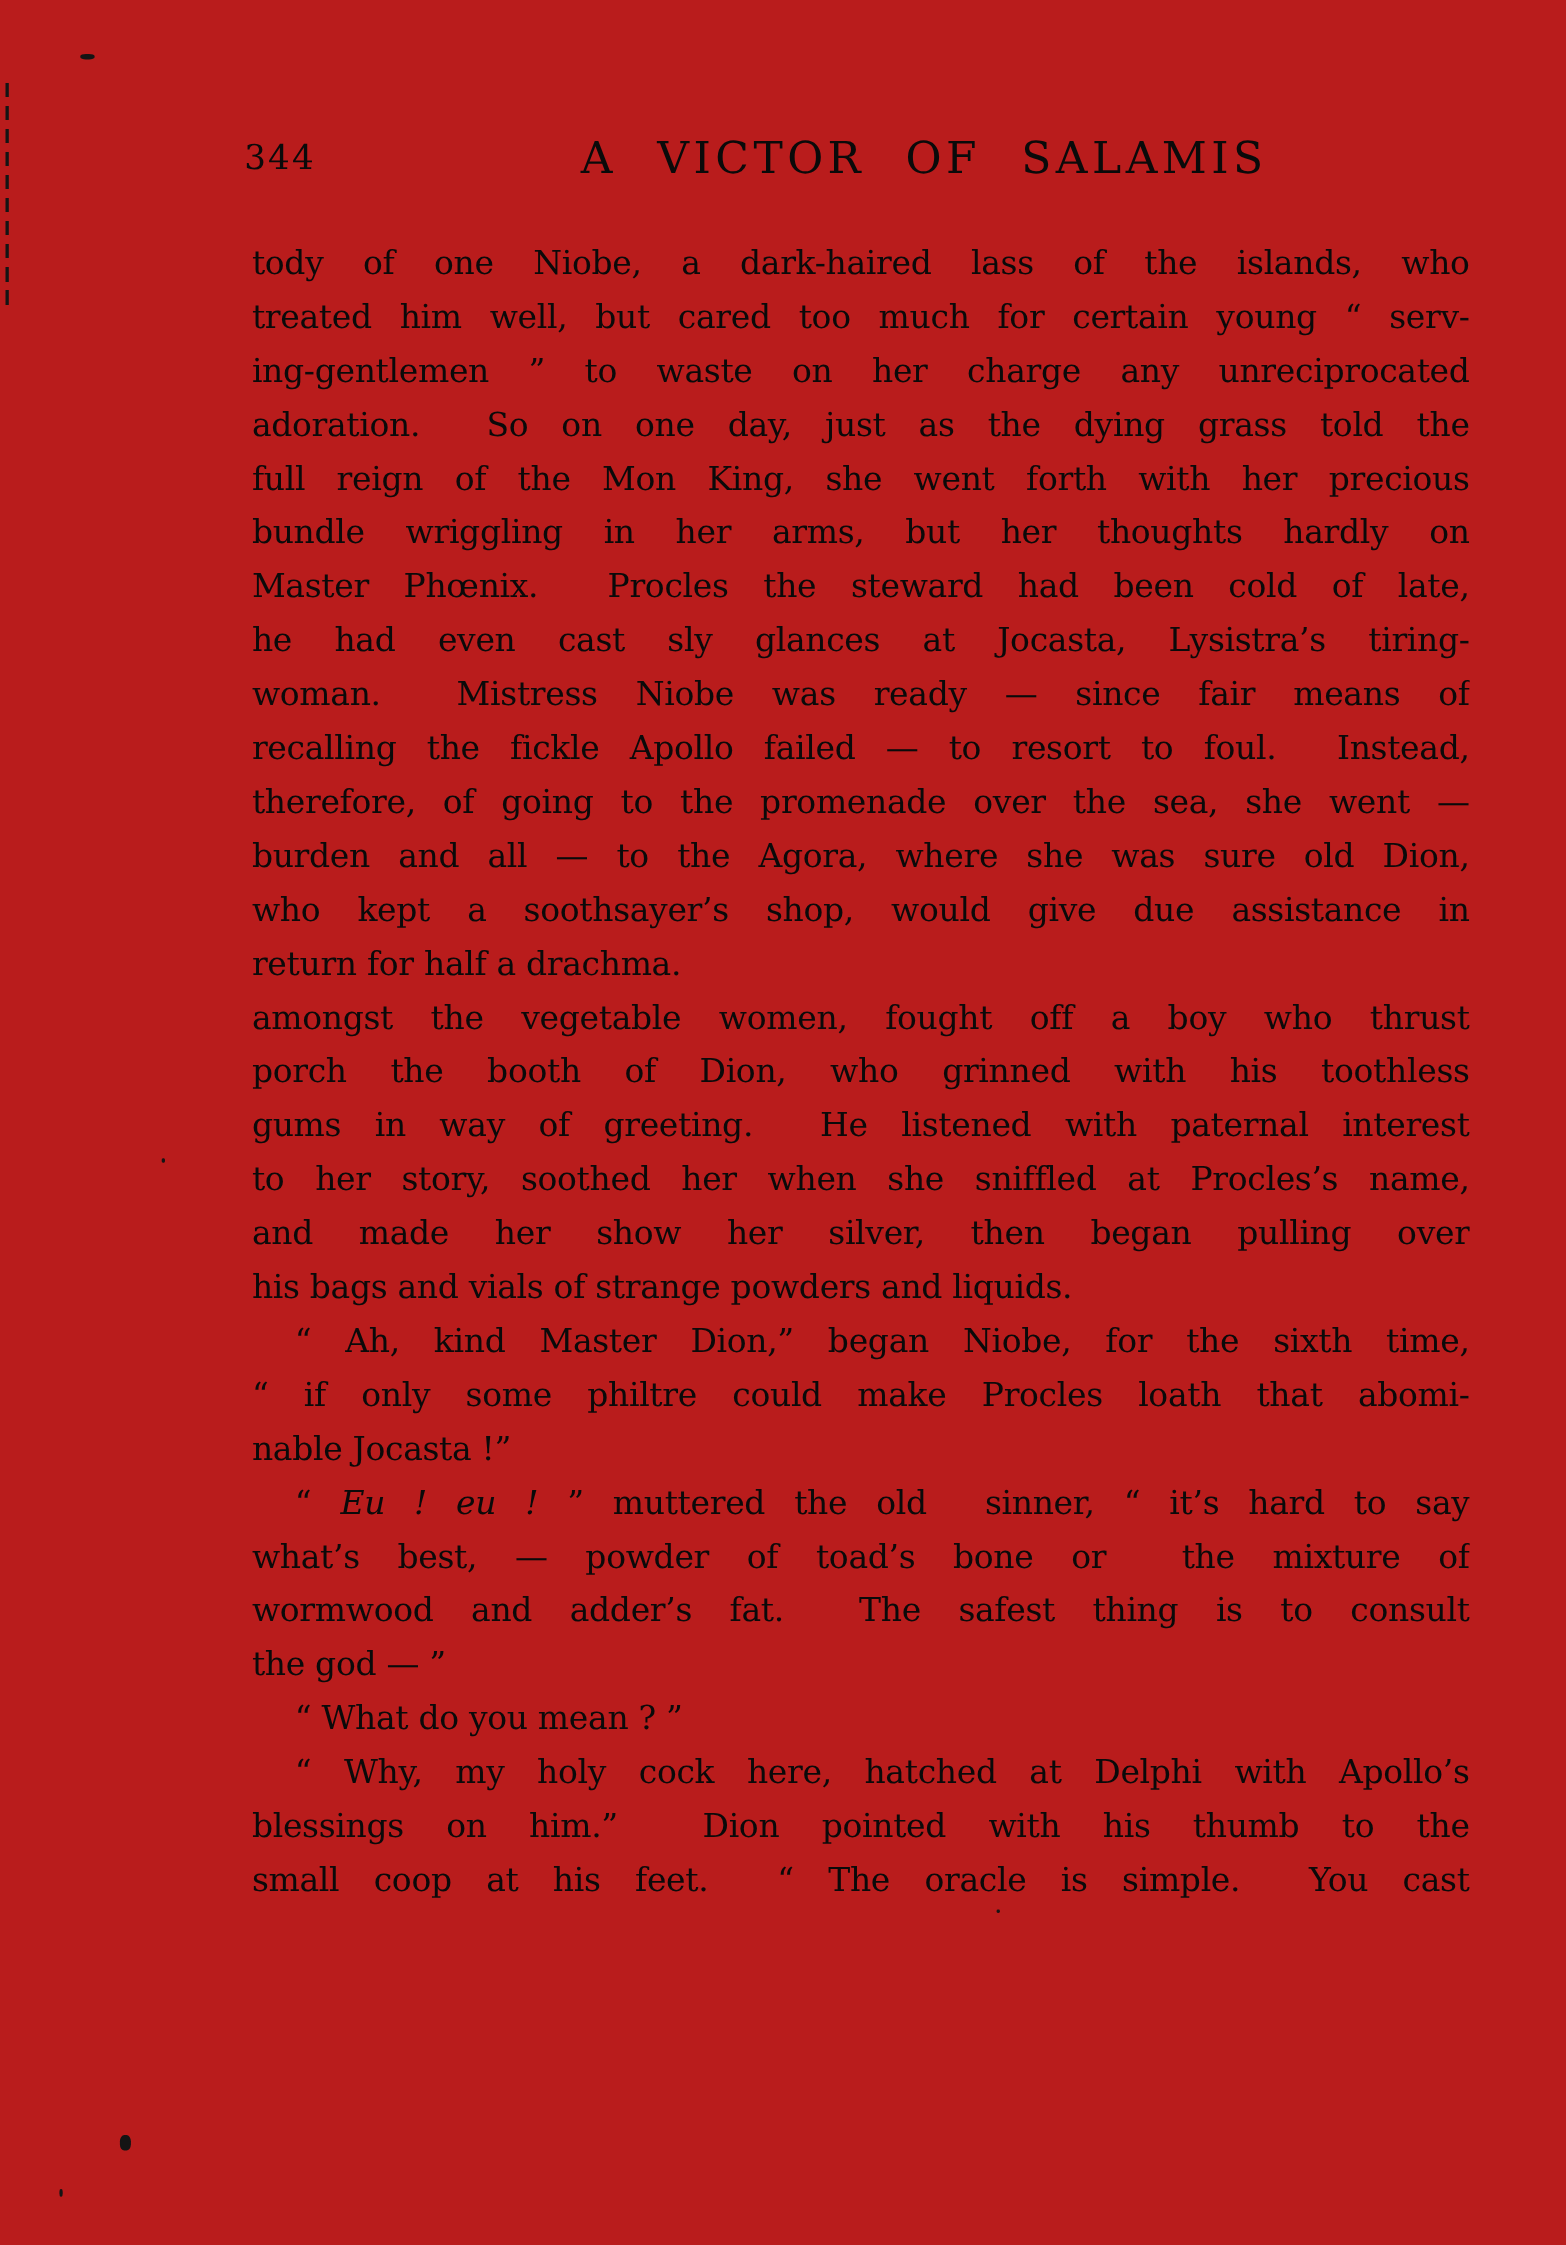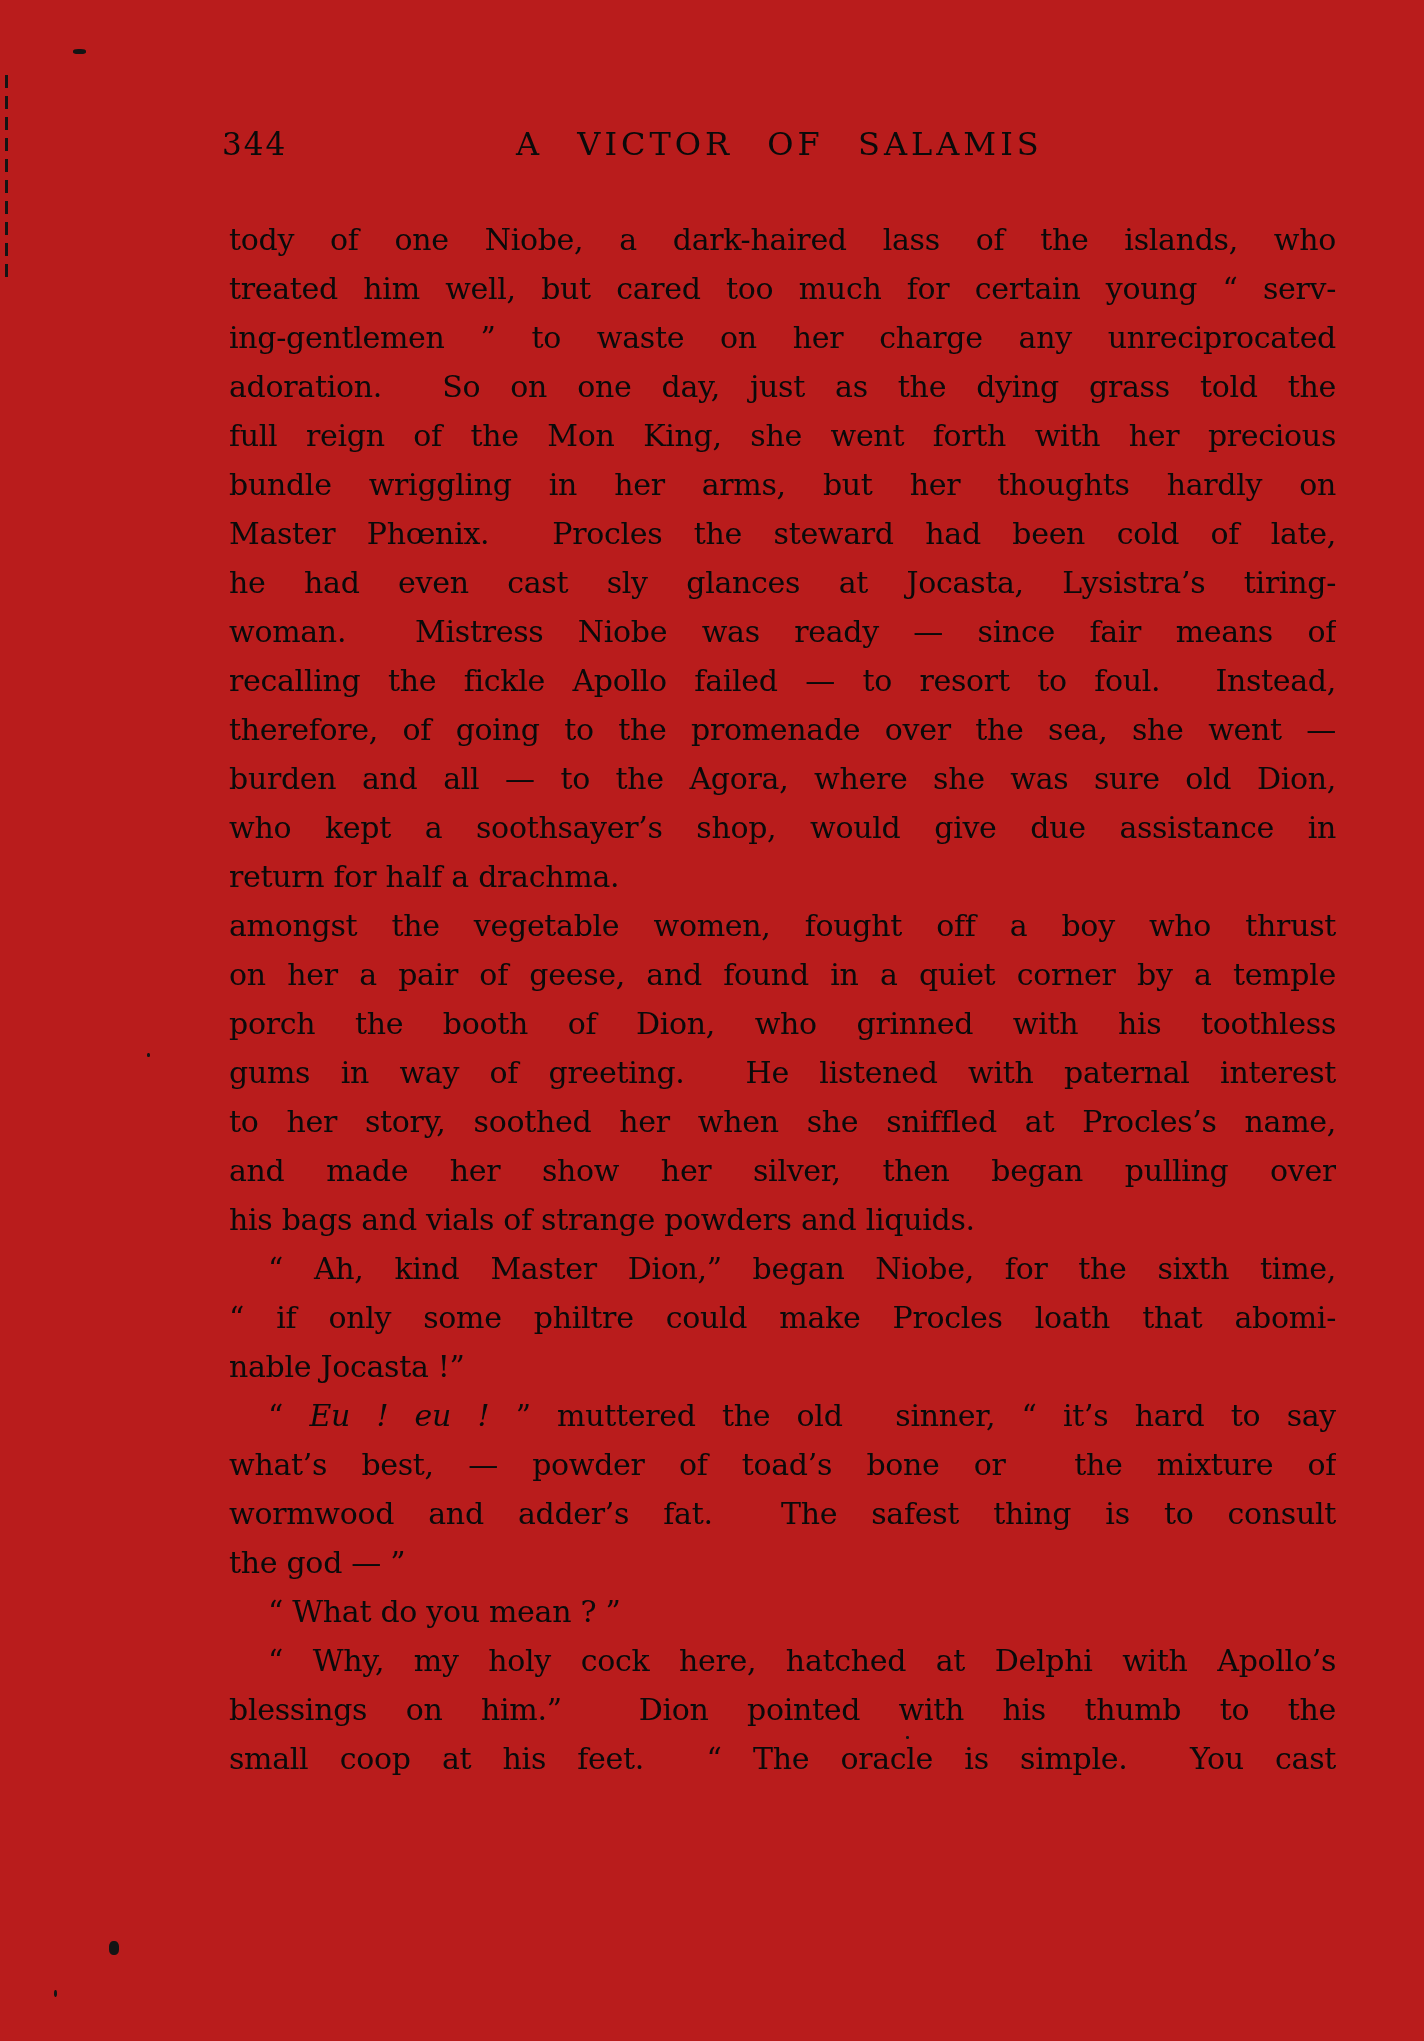--- a/index.html
+++ b/index.html
@@ -11,22 +11,22 @@
     color:#0a0a0a;
     overflow:hidden;
   }
   .page{position:absolute;inset:0;background:#b91c1c}
   
   .pagenum{
     position:absolute;left:222px;top:126px;
     font-size:31px;line-height:36px;letter-spacing:2px;white-space:nowrap;
   }
   .runtitle{
-    position:absolute;left:516px;top:126px;
-    font-size:32px;line-height:36px;letter-spacing:4px;word-spacing:20px;white-space:nowrap;text-align:right;
+    position:absolute;left:528px;top:126px;
+    font-size:40px;line-height:36px;letter-spacing:4px;word-spacing:20px;white-space:nowrap;text-align:right;
   }
   
   .textblock{
     position:absolute;left:229px;top:215px;width:1107px;
   }
   .line{
     height:49px;line-height:49px;font-size:30px;
     letter-spacing:-0.3px;
     text-align:justify;text-align-last:justify;
     white-space:pre-wrap;
@@ -58,21 +58,20 @@
       <div class="line"><span>bundle wriggling in her arms, but her thoughts hardly on</span></div>
       <div class="line"><span>Master Phœnix.  Procles the steward had been cold of late,</span></div>
       <div class="line"><span>he had even cast sly glances at Jocasta, Lysistra’s tiring-</span></div>
       <div class="line"><span>woman.  Mistress Niobe was ready — since fair means of</span></div>
       <div class="line"><span>recalling the fickle Apollo failed — to resort to foul.  Instead,</span></div>
       <div class="line"><span>therefore, of going to the promenade over the sea, she went —</span></div>
       <div class="line"><span>burden and all — to the Agora, where she was sure old Dion,</span></div>
       <div class="line"><span>who kept a soothsayer’s shop, would give due assistance in</span></div>
       <div class="line nojust"><span>return for half a drachma.</span></div>
       <div class="line"><span>amongst the vegetable women, fought off a boy who thrust</span></div>
-      <div class="line"><span>on her a pair of geese, and found in a quiet corner by a temple</span></div>
       <div class="line"><span>porch the booth of Dion, who grinned with his toothless</span></div>
       <div class="line"><span>gums in way of greeting.  He listened with paternal interest</span></div>
       <div class="line"><span>to her story, soothed her when she sniffled at Procles’s name,</span></div>
       <div class="line"><span>and made her show her silver, then began pulling over</span></div>
       <div class="line nojust"><span>his bags and vials of strange powders and liquids.</span></div>
       <div class="line indent"><span>“ Ah, kind Master Dion,” began Niobe, for the sixth time,</span></div>
       <div class="line"><span>“ if only some philtre could make Procles loath that abomi-</span></div>
       <div class="line nojust"><span>nable Jocasta !”</span></div>
       <div class="line indent"><span>“ </span><i>Eu ! eu !</i><span> ” muttered the old  sinner, “ it’s hard to say</span></div>
       <div class="line"><span>what’s best, — powder of toad’s bone or  the mixture of</span></div>

